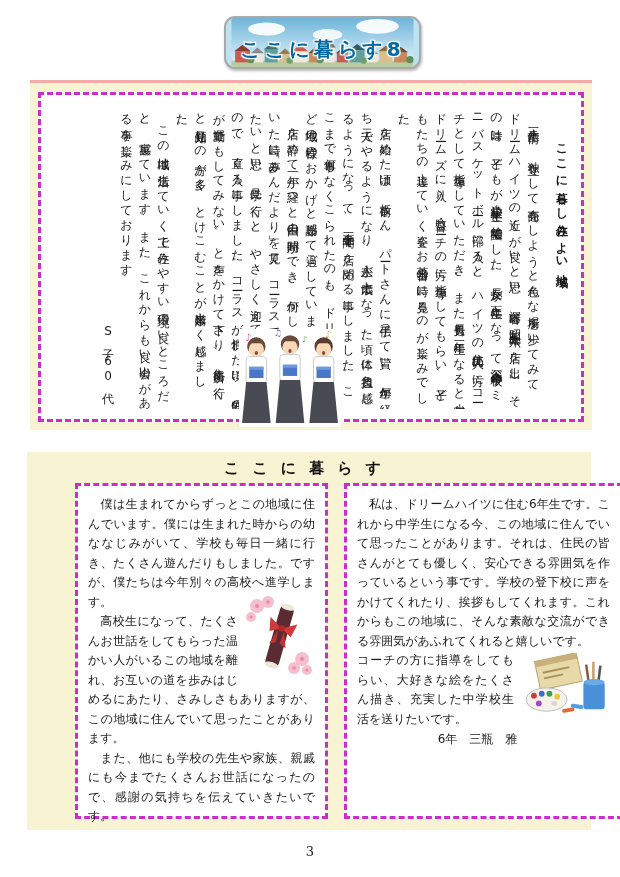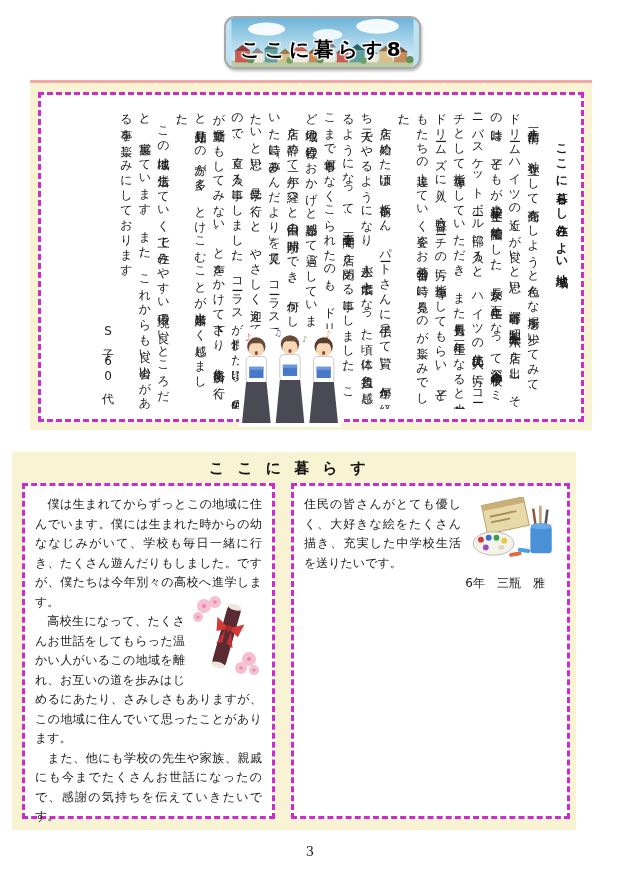--- a/index.html
+++ b/index.html
@@ -12,21 +12,21 @@
 
   
   .banner {
     position:absolute; left:224px; top:16px; width:197px; height:53px;
     border:2px solid #a9a9a9; border-radius:11px; overflow:hidden;
     box-shadow:1px 2px 3px rgba(0,0,0,.28); background:#bfe2f2;
   }
   .banner svg { position:absolute; inset:0; width:100%; height:100%; }
   .banner-text {
     position:absolute; inset:0; display:flex; align-items:center; justify-content:center;
-    font-size:20px; font-weight:bold; color:#000000; letter-spacing:4px; padding-top:14px;
+    font-size:20px; font-weight:bold; color:#0369a1; letter-spacing:4px; padding-top:14px;
     text-shadow:0 0 3px #fff, 0 0 3px #fff, 1px 1px 0 #fff, -1px -1px 0 #fff, 1px -1px 0 #fff, -1px 1px 0 #fff;
   }
 
   
   .top-section {
     position:absolute; left:30px; top:80px; width:562px; height:350px;
     background:#f8f3d2; border-top:3px solid #f2aba6;
   }
   .v-box {
     position:absolute; left:8px; top:9px; right:8px; bottom:8px;
@@ -40,36 +40,36 @@
   .v-para  { }
   .v-sign  { text-align:end; padding-bottom:24px; margin-left:4px; text-orientation:upright; }
   .choir {
     position:absolute; left:198px; top:234px; width:102px; height:98px;
     background:#fff; z-index:2;
   }
   .choir svg { width:100%; height:100%; }
 
   
   .bottom-section {
-    position:absolute; left:12px; top:452px; width:564px; height:378px;
+    position:absolute; left:27px; top:452px; width:564px; height:378px;
     background:#f8f3d2;
   }
   .b-title {
     position:absolute; top:7px; left:0; width:100%; text-align:center;
     font-size:15px; font-weight:bold; letter-spacing:13px; color:#111;
   }
   .b-box {
     position:absolute; top:31px; height:336px; background:#fff;
-    border:3px dashed #cb2dcb; padding:9px 10px; font-size:12px; line-height:19.5px;
+    border:3px dashed #cb2dcb; padding:9px 10px; font-size:12px; line-height:19.5px;margin-left:38px;
   }
   .b-box.left  { left:10px;  width:253px; }
   .b-box.right { left:279px; width:279px; }
   .h-para { text-align:justify; }
   .h-sign { text-align:right; padding-right:20px; margin-top:1px; }
-  .b-box.right .h-sign { padding-right:12px; }
+  .b-box.right .h-sign { padding-right:12px;text-align:center; }
   .float-r { float:right; }
   .float-r.diploma { width:72px; height:84px; margin:-16px 0 2px 5px; }
   .float-r.art     { width:92px; height:64px; margin:2px 0 0 4px; }
   .float-r svg { width:100%; height:100%; }
 
   
   .page-number {
     position:absolute; left:0; bottom:18px; width:100%; text-align:center;
     font-family:"DejaVu Serif", serif; font-size:13px; color:#222;
   }
@@ -217,20 +217,21 @@
             </g>
           </svg>
         </span>
       </div>
       <div class="h-para">　高校生になって、たくさんお世話をしてもらった温かい人がいるこの地域を離れ、お互いの道を歩みはじめるにあたり、さみしさもありますが、この地域に住んでいて思ったことがあります。</div>
       <div class="h-para">　また、他にも学校の先生や家族、親戚にも今までたくさんお世話になったので、感謝の気持ちを伝えていきたいです。</div>
 
     </div>
 
     <div class="b-box right">
+      <div class="h-para">　私は、ドリームハイツに住む6年生です。これから中学生になる今、この地域に住んでいて思ったことがあります。それは、住民の皆さんがとても優しく、安心できる雰囲気を作っているという事です。学校の登下校に声をかけてくれたり、挨拶もしてくれます。これからもこの地域に、そんな素敵な交流ができる雰囲気があふれてくれると嬉しいです。</div>
       <div class="h-para">
         <span class="float-r art">
           <svg viewBox="0 0 92 66" aria-hidden="true">
             <g transform="rotate(-12 40 18)">
               <rect x="18" y="4" width="44" height="30" fill="#e8d9a8" stroke="#b8a070"></rect>
               <rect x="18" y="4" width="44" height="6" fill="#c8b078"></rect>
               <rect x="24" y="16" width="28" height="2" fill="#a89058"></rect>
               <rect x="24" y="22" width="20" height="2" fill="#a89058"></rect>
             </g>
             <ellipse cx="28" cy="48" rx="21" ry="12" fill="#f5f2ea" stroke="#bbbbbb"></ellipse>
@@ -242,20 +243,20 @@
             <ellipse cx="36" cy="52" rx="3" ry="2.4" fill="#ddd6c8"></ellipse>
             <rect x="44" y="57" width="13" height="4" rx="2" fill="#e06a3a" transform="rotate(-10 50 59)"></rect>
             <rect x="53" y="53" width="13" height="4" rx="2" fill="#4aa0e0" transform="rotate(8 59 55)"></rect>
             <rect x="69" y="12" width="2.6" height="22" fill="#8b5a3a" transform="rotate(-8 70 22)"></rect>
             <rect x="75" y="9" width="2.6" height="24" fill="#c8a070"></rect>
             <rect x="81" y="13" width="2.6" height="20" fill="#555555" transform="rotate(7 82 23)"></rect>
             <rect x="66" y="30" width="22" height="28" rx="3" fill="#4a90d8"></rect>
             <ellipse cx="77" cy="30" rx="11" ry="3.2" fill="#6aaae8"></ellipse>
           </svg>
         </span>
-        <span>住民の皆さんがとても優しく、大好きな絵をたくさん描き、充実した中学校生活を送りたいです。</span>
+        <span>コーチの方に指導をしてもらい、大好きな絵をたくさん描き、充実した中学校生活を送りたいです。</span>
       </div>
       <div class="h-sign">6年　三瓶　雅</div>
     </div>
   </section>
 
   <div class="page-number">3</div>
 </div>
 
 </body></html>

